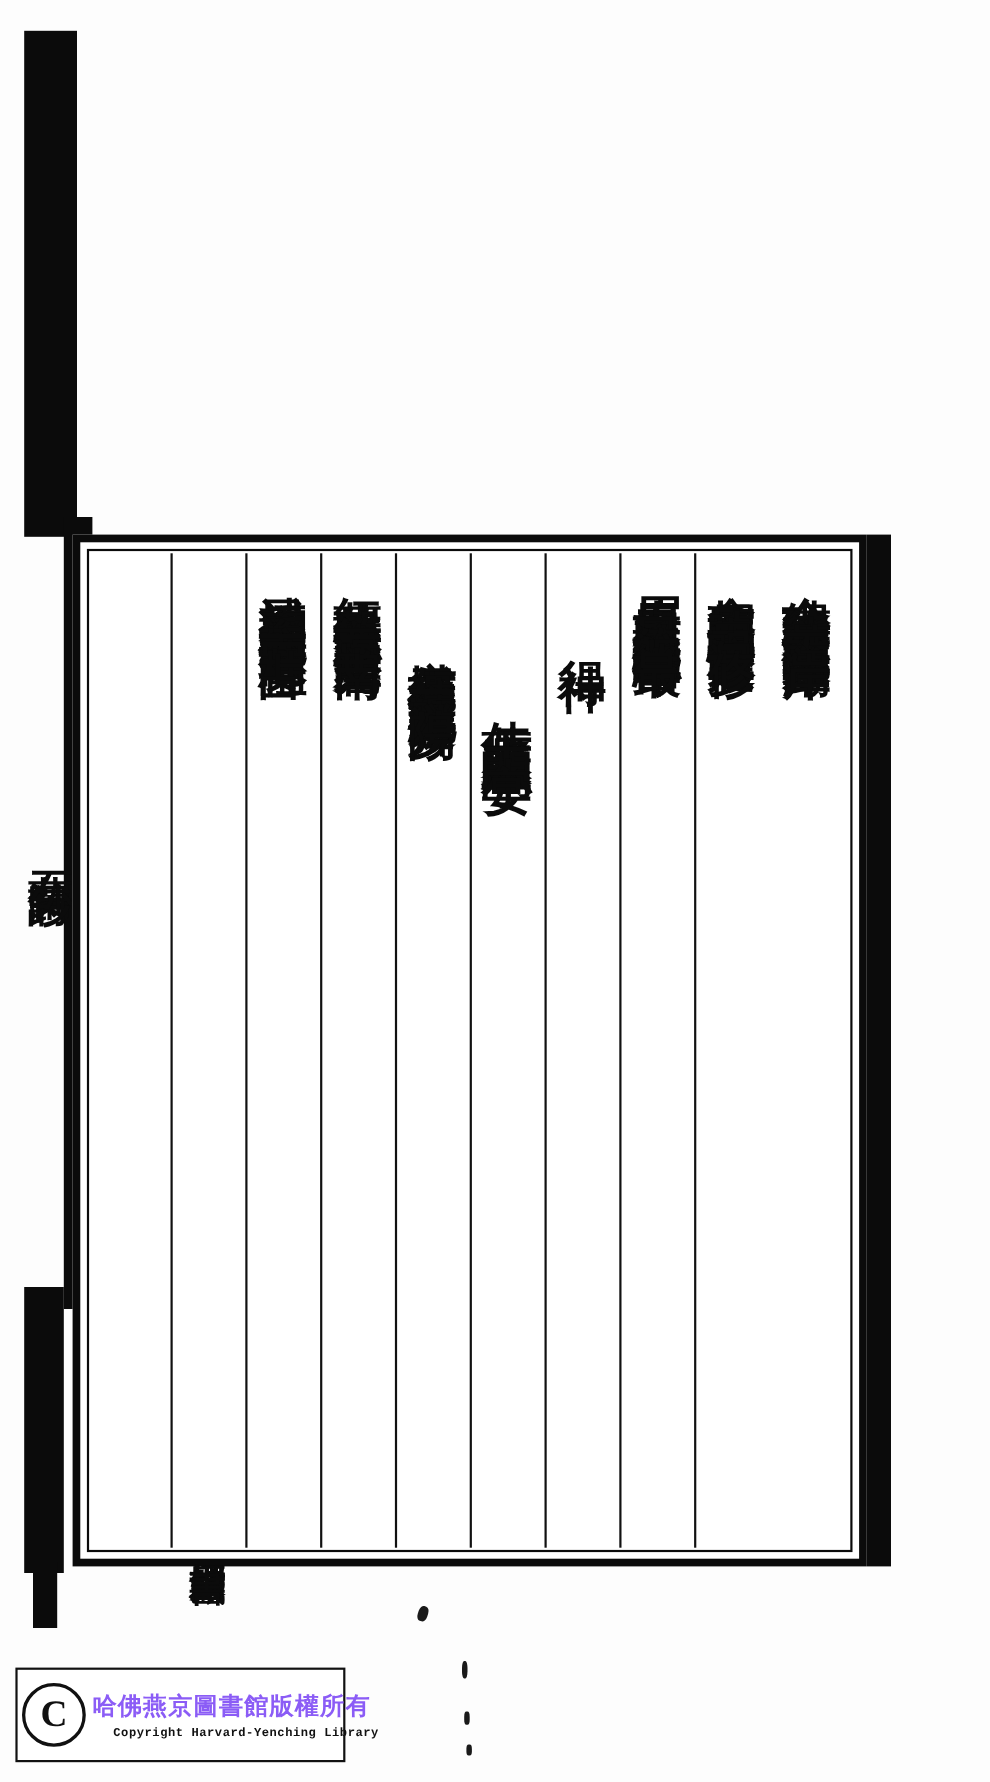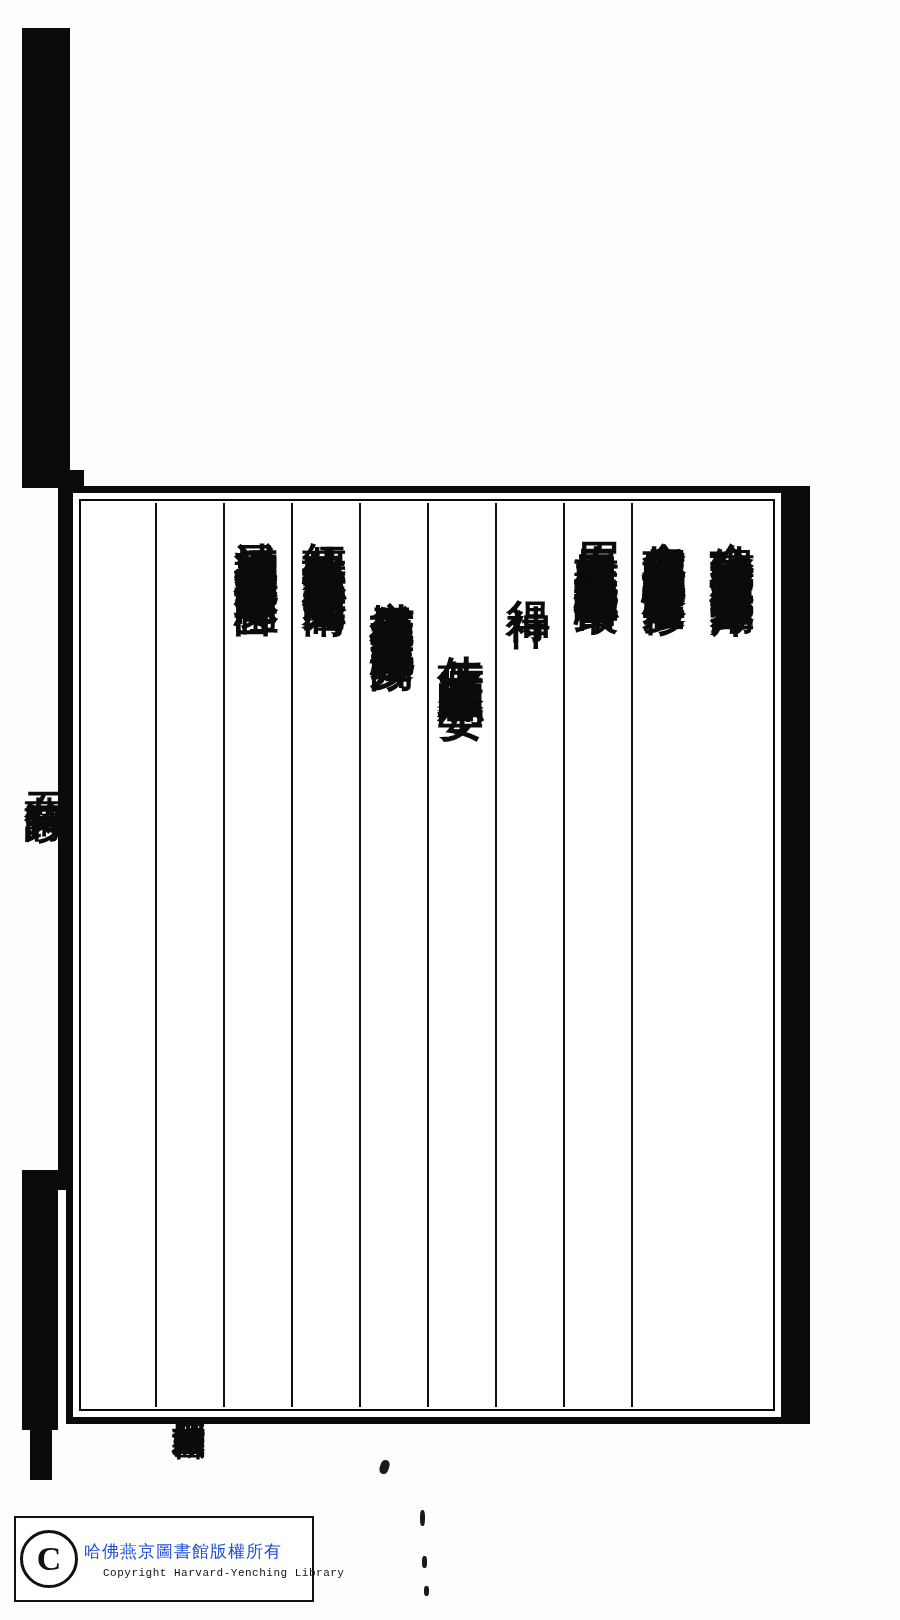--- a/index.html
+++ b/index.html
@@ -179,30 +179,30 @@
     margin-right: 6px;
   }
   #stamp-lines {
     display: flex;
     flex-direction: column;
     justify-content: center;
     gap: 4px;
   }
   #stamp-cn {
     font-family: "DejaVu Serif", serif;
-    font-size: 17px;
-    font-weight: 400;
-    color: #1d4ed8;
+    font-size: 22px;
+    font-weight: 700;
+    color: #8b5cf6;
     letter-spacing: 1px;
     white-space: nowrap;
   }
   #stamp-en {
     font-family: "Liberation Mono", monospace;
     font-size: 11px;
-    font-weight: 400;
+    font-weight: 700;
     color: #111;
     letter-spacing: 0.5px;
     white-space: nowrap;
     padding-left: 19px;
   }
 </style>
 </head>
 <body>
 
 <div id="scan">

